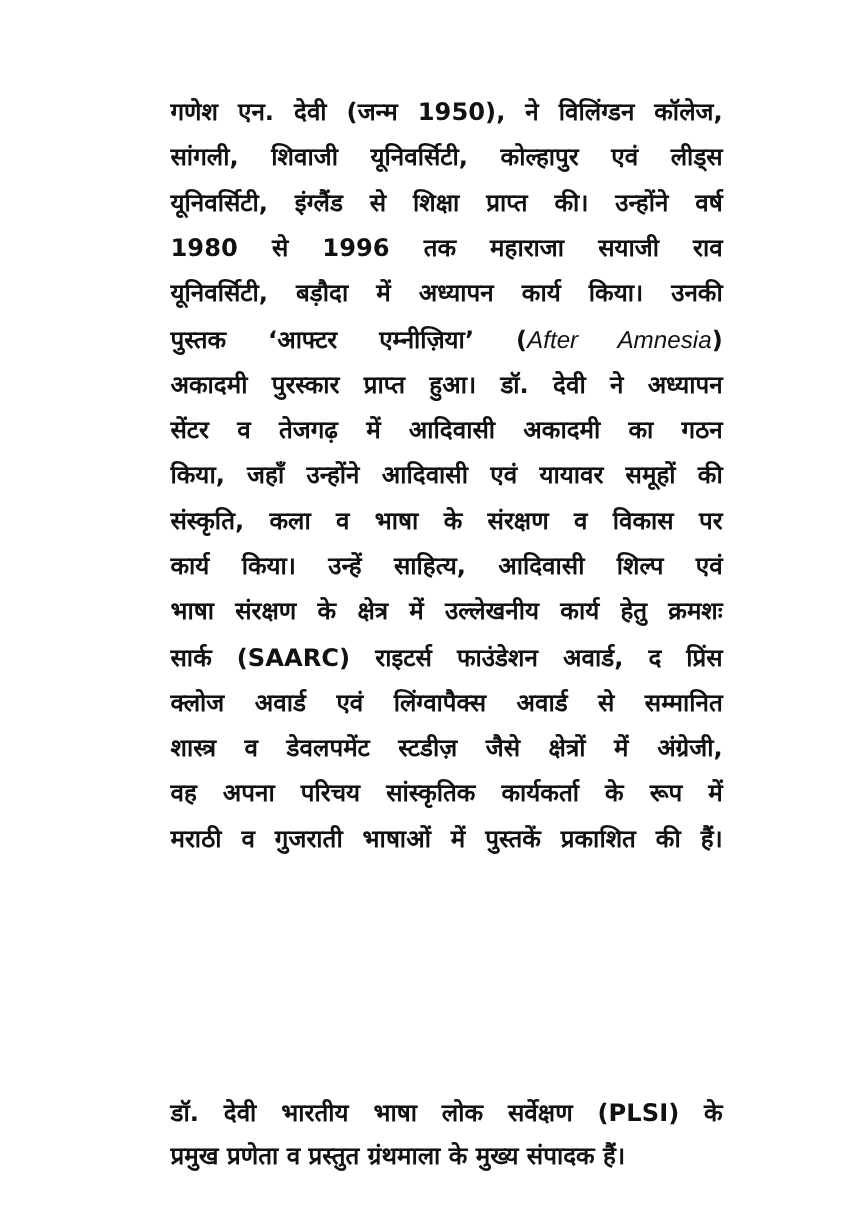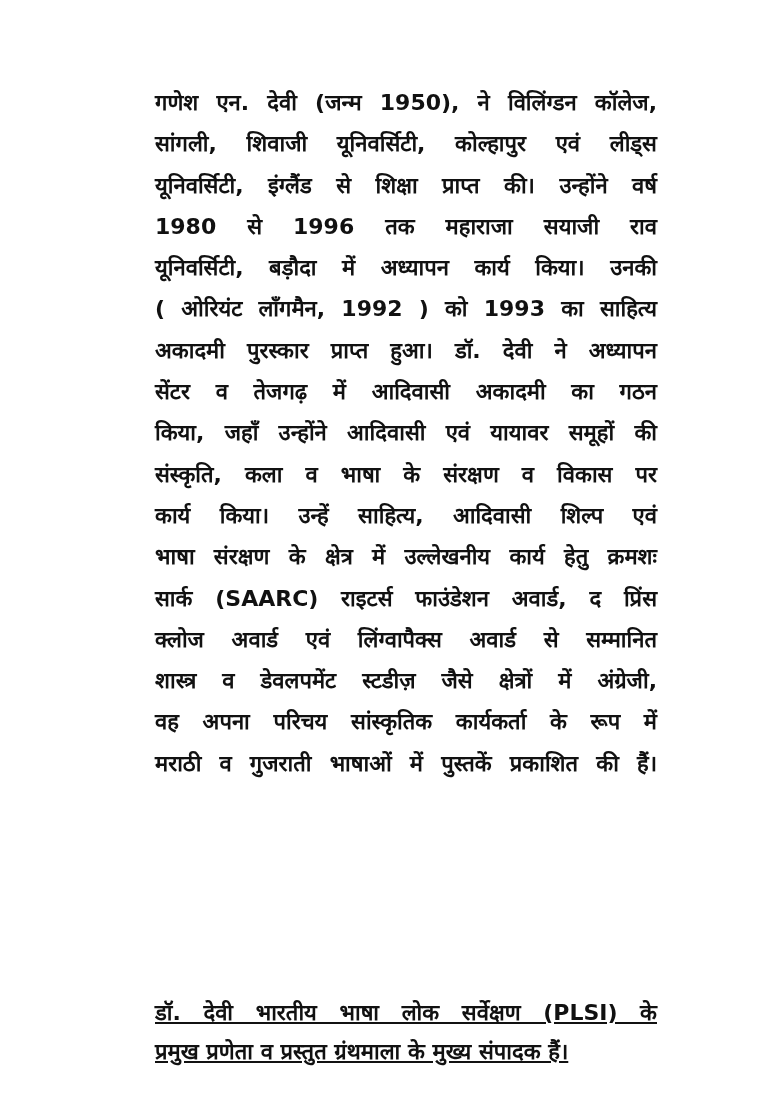--- a/index.html
+++ b/index.html
@@ -39,40 +39,39 @@
       text-align: justify;
       text-align-last: justify;
       overflow: visible;
     }
     .line.last {
       text-align-last: left;
     }
     .para-2 .line {
       height: 39px;
       line-height: 39px;
-      text-decoration: underline;
     }
     .latin-italic {
       font-style: italic;
       font-weight: normal;
       font-family: "Liberation Sans", sans-serif;
     }
   </style>
 </head>
 <body>
 
 <div class="page">
 
   <div class="para para-1">
     <span class="line">गणेश एन. देवी (जन्म 1950), ने विलिंग्डन कॉलेज,</span>
     <span class="line">सांगली, शिवाजी यूनिवर्सिटी, कोल्हापुर एवं लीड्स</span>
     <span class="line">यूनिवर्सिटी, इंग्लैंड से शिक्षा प्राप्त की। उन्होंने वर्ष</span>
     <span class="line">1980 से 1996 तक महाराजा सयाजी राव</span>
     <span class="line">यूनिवर्सिटी, बड़ौदा में अध्यापन कार्य किया। उनकी</span>
-    <span class="line">( ओरियंट लॉंगमैन, 1992 ) को 1993 का साहित्य</span>
+    <span class="line">पुस्तक ‘आफ्टर एम्नीज़िया’ (<span class="latin-italic">After Amnesia</span>)</span>
     <span class="line">अकादमी पुरस्कार प्राप्त हुआ। डॉ. देवी ने अध्यापन</span>
     <span class="line">सेंटर व तेजगढ़ में आदिवासी अकादमी का गठन</span>
     <span class="line">किया, जहाँ उन्होंने आदिवासी एवं यायावर समूहों की</span>
     <span class="line">संस्कृति, कला व भाषा के संरक्षण व विकास पर</span>
     <span class="line">कार्य किया। उन्हें साहित्य, आदिवासी शिल्प एवं</span>
     <span class="line">भाषा संरक्षण के क्षेत्र में उल्लेखनीय कार्य हेतु क्रमशः</span>
     <span class="line">सार्क (SAARC) राइटर्स फाउंडेशन अवार्ड, द प्रिंस</span>
     <span class="line">क्लोज अवार्ड एवं लिंग्वापैक्स अवार्ड से सम्मानित</span>
     <span class="line">शास्त्र व डेवलपमेंट स्टडीज़ जैसे क्षेत्रों में अंग्रेजी,</span>
     <span class="line">वह अपना परिचय सांस्कृतिक कार्यकर्ता के रूप में</span>

